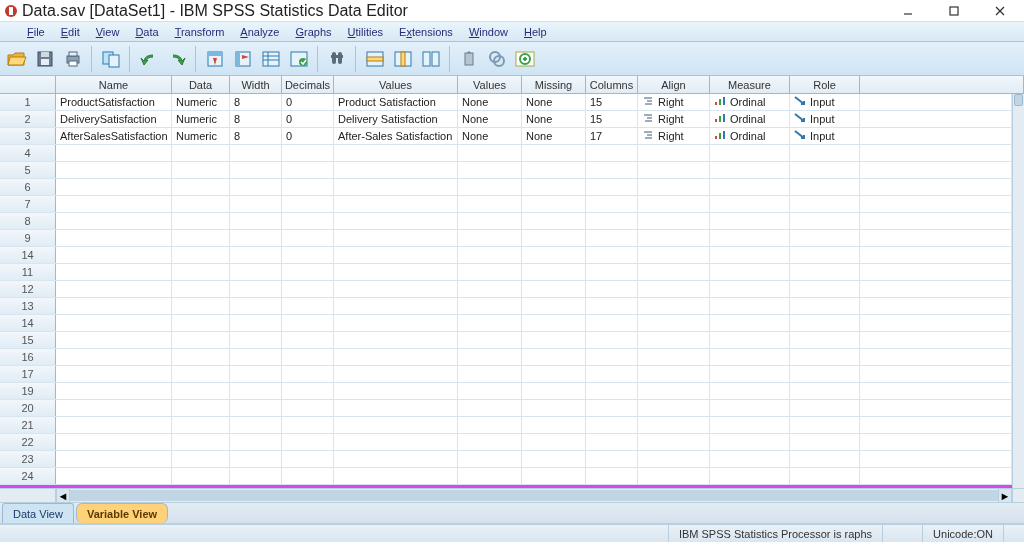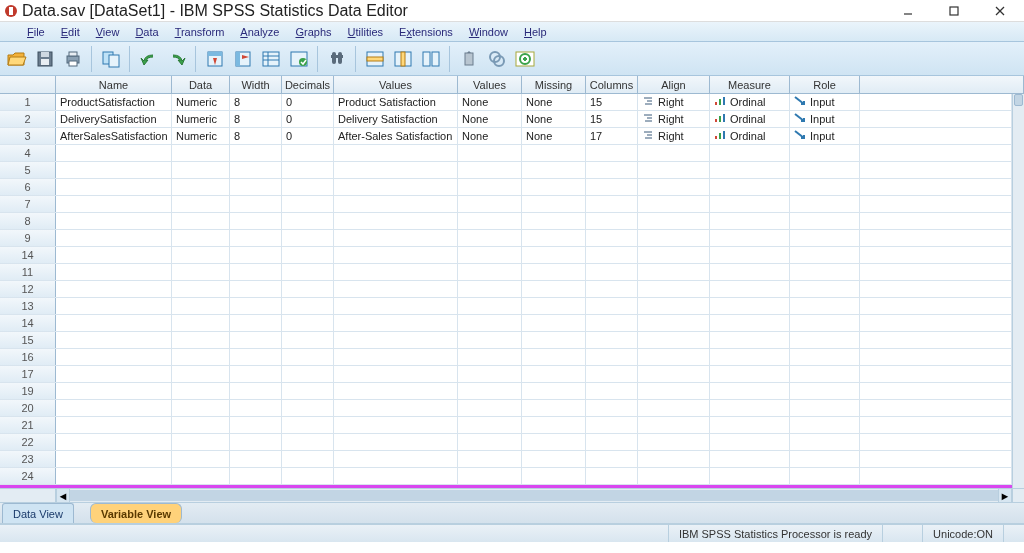--- a/index.html
+++ b/index.html
@@ -48,21 +48,21 @@
   .vscroll .thumb { position: absolute; top: 0; left: 1px; right: 1px; height: 12px; background: #c2d5e4; border: 1px solid #9db9d1; border-radius: 2px; }
   
   .hscroll-row { height: 14px; display: flex; background: #e3ecf3; border-top: 1px solid #b8cfdf; }
   .hscroll-row .row-num-spacer { width: 56px; border-right: 1px solid #b8cfdf; }
   .hscroll-row .track { flex: 1; position: relative; }
   .hscroll-row .arrow { width: 14px; display: flex; align-items: center; justify-content: center; background: #d7e6f1; border-left: 1px solid #b8cfdf; border-right: 1px solid #b8cfdf; cursor: pointer; }
   .hscroll-row .thumb { position: absolute; left: 0; top: 1px; bottom: 1px; width: 100%; background: #c2d5e4; }
   .hscroll-row .corner { width: 12px; background: #e3ecf3; border-left: 1px solid #b8cfdf; }
   
   .tabs-row { height: 22px; background: linear-gradient(#e3ecf3, #d4e1ec); display: flex; align-items: flex-end; padding-left: 2px; border-top: 1px solid #b8cfdf; border-bottom: 1px solid #b8cfdf; }
-  .tab { height: 20px; padding: 0 10px; display: flex; align-items: center; font-size: 11px; border: 1px solid #9db9d1; border-bottom: none; margin-right: 16px; cursor: pointer; border-radius: 3px 3px 0 0; }
+  .tab { height: 20px; padding: 0 10px; display: flex; align-items: center; font-size: 11px; border: 1px solid #9db9d1; border-bottom: none; margin-right: 2px; cursor: pointer; border-radius: 3px 3px 0 0; }
   .tab.inactive { background: #cfe4f3; color: #1a3a6a; }
   .tab.active { background: #ffd27a; color: #5a3a00; font-weight: bold; border-radius: 6px; }
   
   .statusbar { height: 18px; background: linear-gradient(#eaf1f7, #d9e6f0); display: flex; align-items: center; font-size: 11px; color: #333; border-top: 1px solid #b8cfdf; }
   .statusbar .spacer { flex: 1; }
   .statusbar .panel { padding: 0 10px; border-left: 1px solid #b8cfdf; height: 100%; display: flex; align-items: center; }
 </style>
 </head>
 <body>
 
@@ -639,17 +639,17 @@
   </div>
 </div>
 
 <div class="tabs-row">
   <div class="tab inactive">Data View</div>
   <div class="tab active">Variable View</div>
 </div>
 
 <div class="statusbar">
   <div class="spacer"></div>
-  <div class="panel">IBM SPSS Statistics Processor is ready</div>
+  <div class="panel">IBM SPSS Statistics Processor is raphs</div>
   <div class="panel" style="width:40px"></div>
   <div class="panel">Unicode:ON</div>
   <div class="panel" style="width:20px"></div>
 </div>
 
 </body></html>

